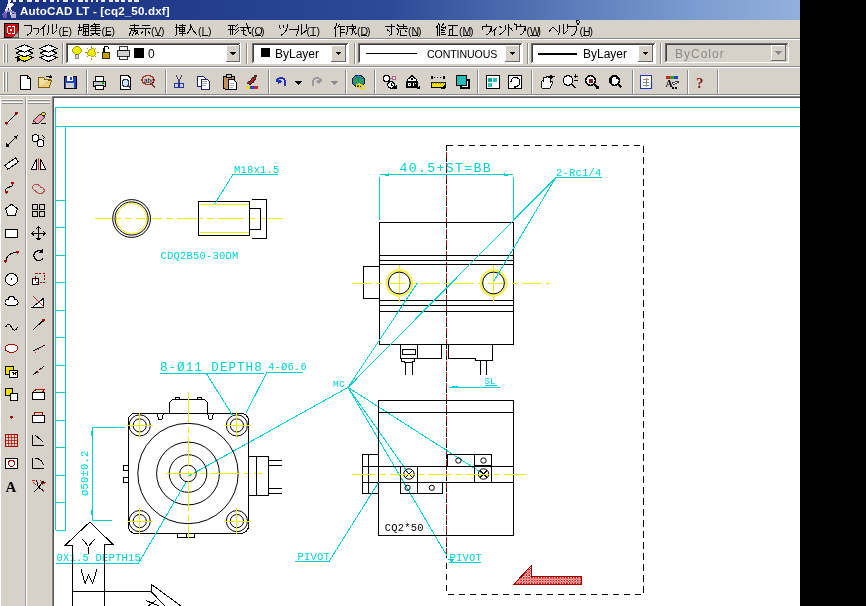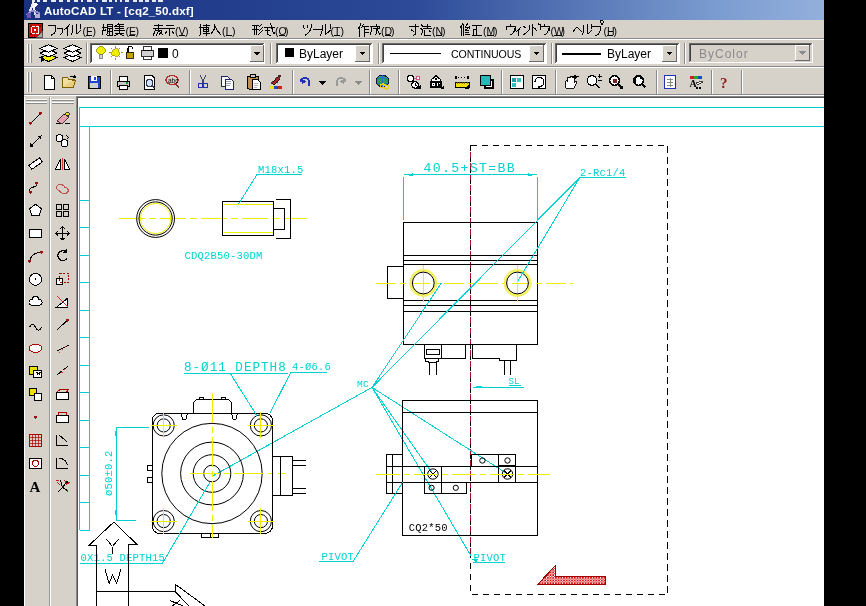--- a/index.html
+++ b/index.html
@@ -1,14 +1,14 @@
 <!DOCTYPE html>
 <html><head><meta charset="utf-8"><style>
 html,body{margin:0;padding:0;background:#000;}
-#scr{position:relative;width:800px;height:606px;overflow:hidden;background:#d6d2ca;font-family:"Liberation Sans",sans-serif;margin-left:24px;}
+#scr{position:relative;width:800px;height:606px;overflow:hidden;background:#d6d2ca;font-family:"Liberation Sans",sans-serif;}
 svg{position:absolute;left:0;top:0;}
 </style></head><body>
 <div id="scr">
 <svg width="866" height="606" viewBox="0 0 866 606" shape-rendering="crispEdges" text-rendering="optimizeLegibility">
 <defs>
 <linearGradient id="tb" x1="0" y1="0" x2="1" y2="0">
 <stop offset="0" stop-color="#17317f"></stop>
           <stop offset="0.45" stop-color="#2c4a98"></stop>
           <stop offset="0.8" stop-color="#7b9cd0"></stop>
           <stop offset="1" stop-color="#a2bce4"></stop>

